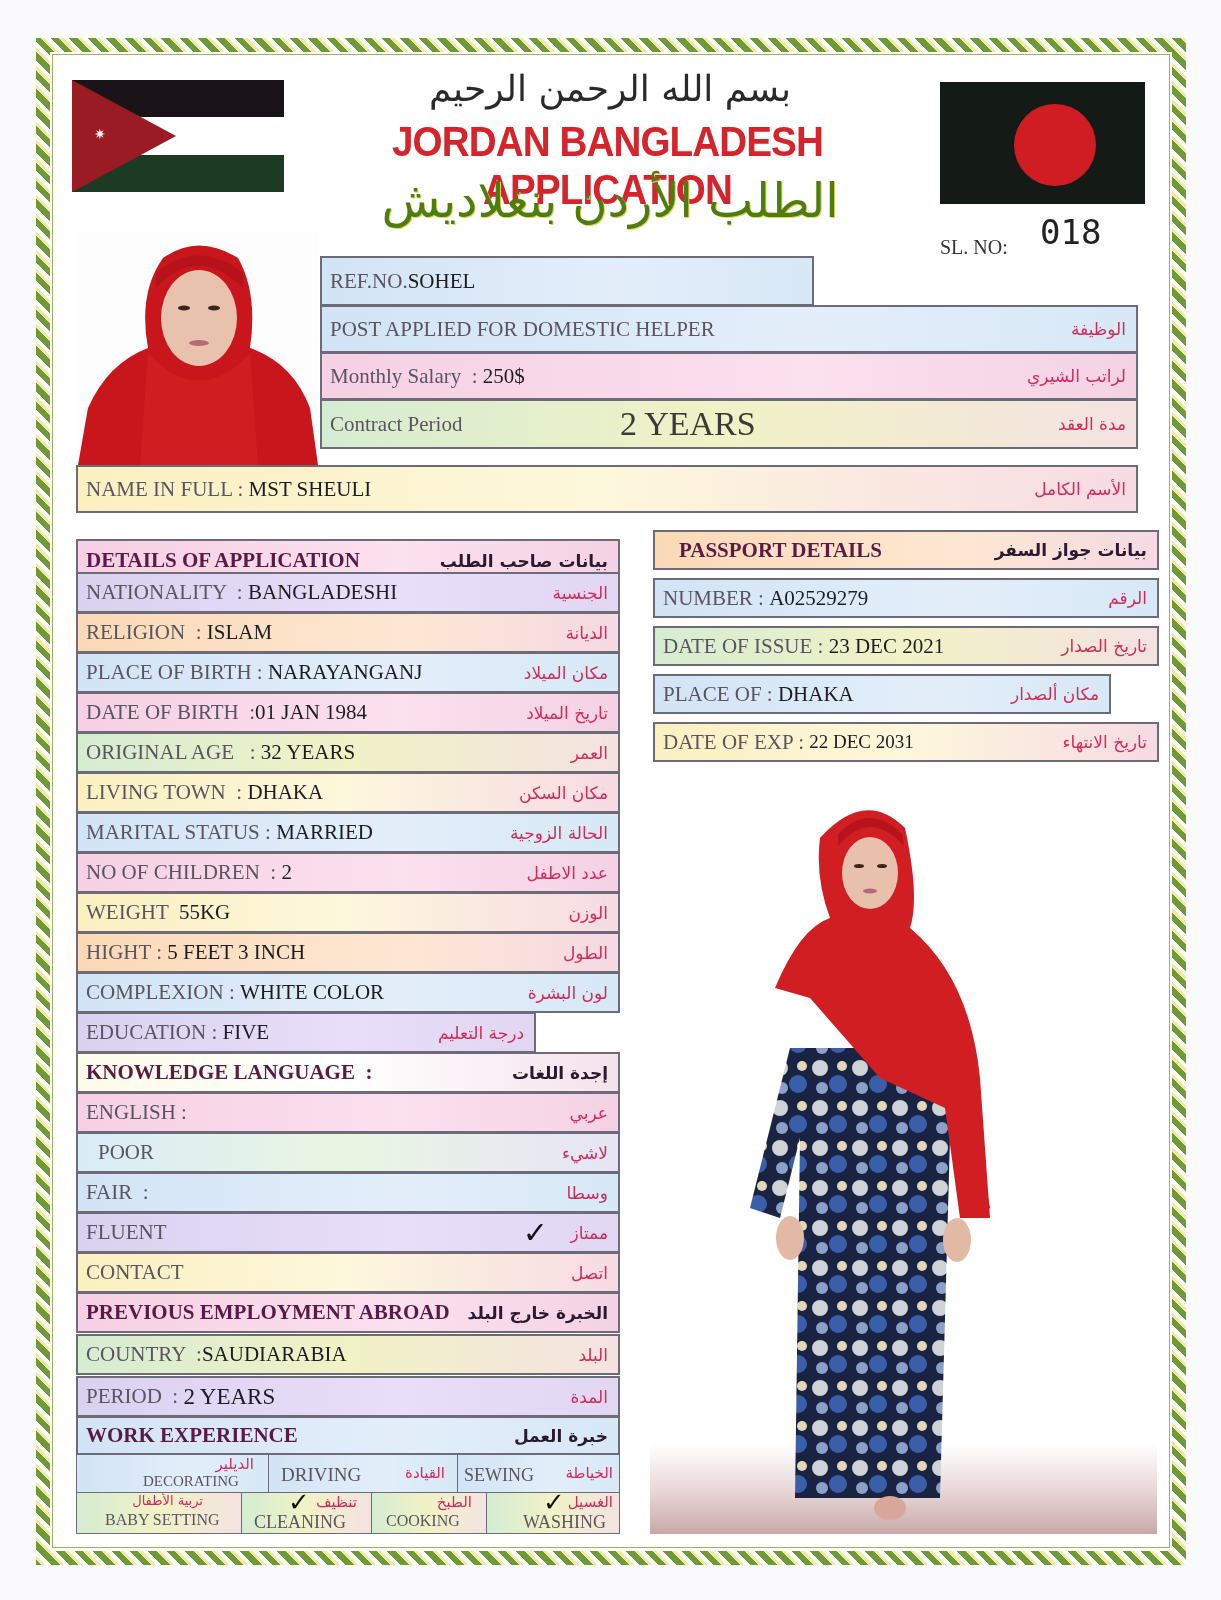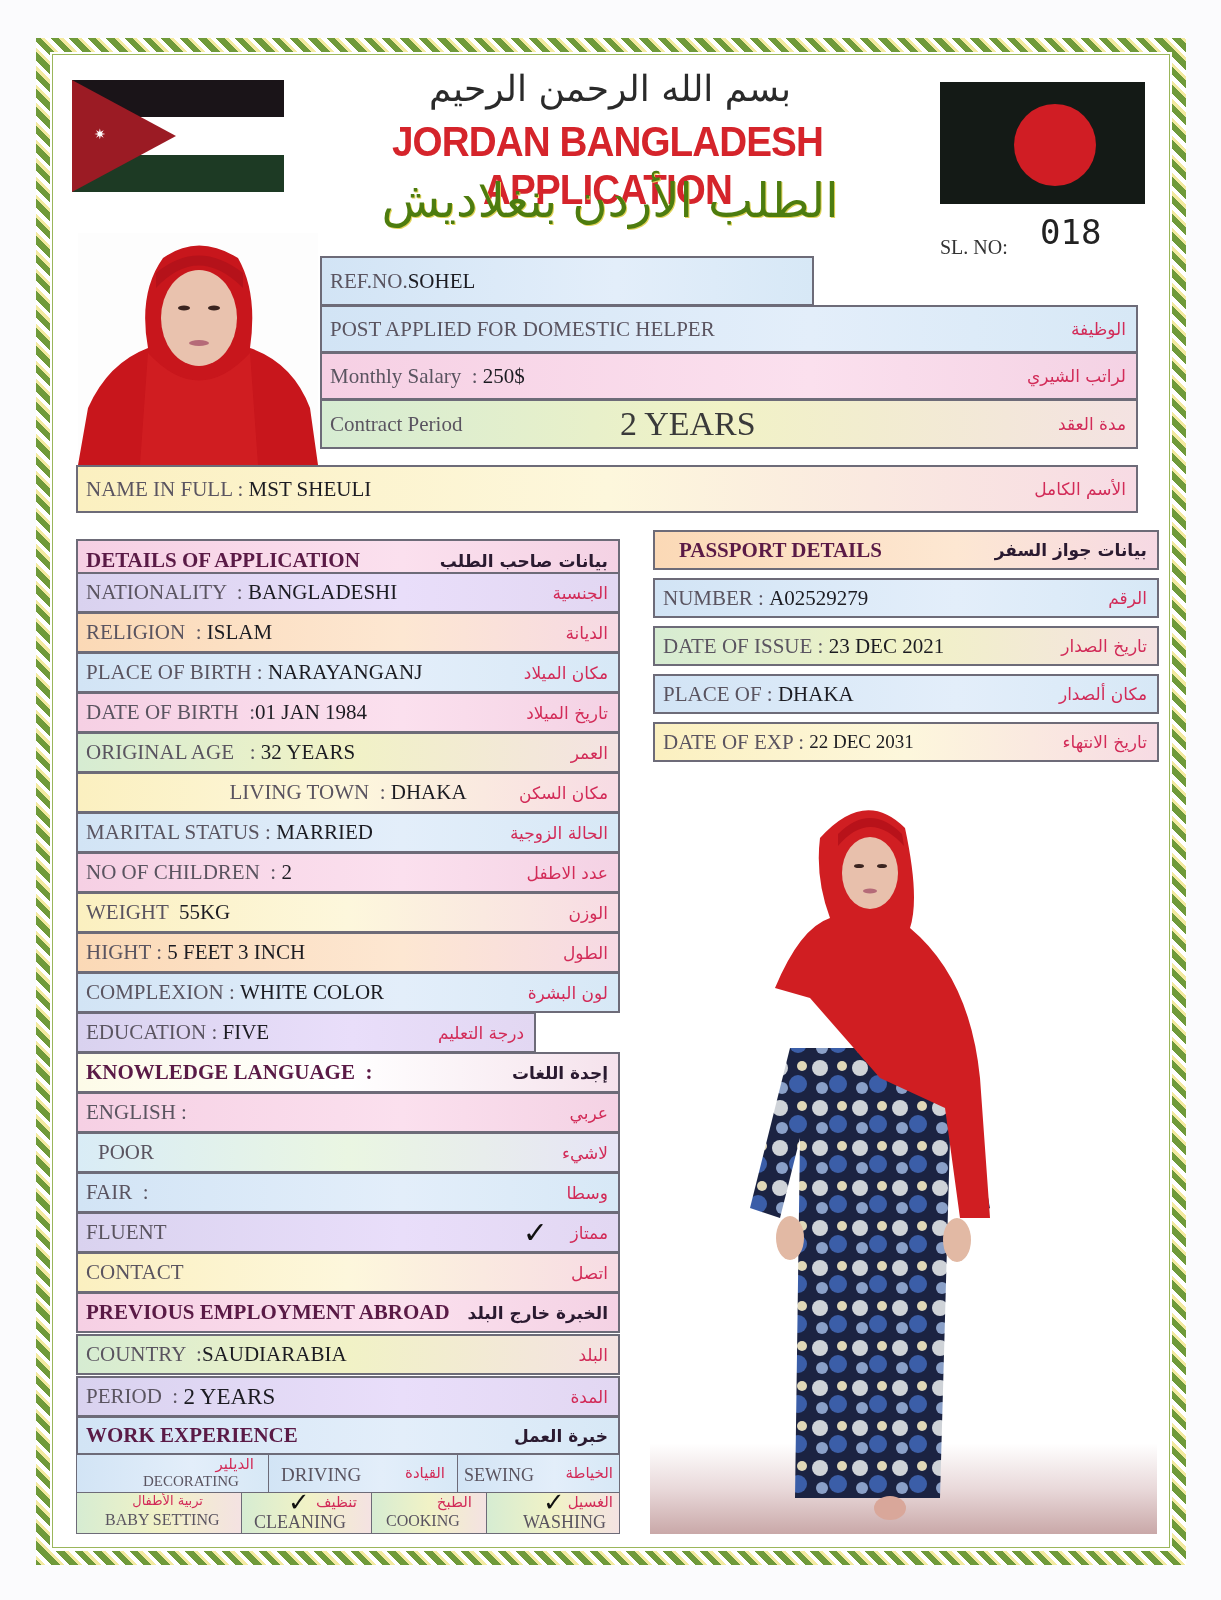--- a/index.html
+++ b/index.html
@@ -151,21 +151,21 @@
 <div class="row bg-pink" style="left:76px;top:692px;width:544px;height:41px;">
   <span class="lbl">DATE OF BIRTH  :</span>
     <span class="val">01 JAN 1984</span>
     <span class="ar">تاريخ الميلاد</span>
 </div>
 <div class="row bg-green" style="left:76px;top:732px;width:544px;height:41px;">
   <span class="lbl">ORIGINAL AGE   : </span>
     <span class="val">32 YEARS</span>
     <span class="ar">العمر</span>
 </div>
-<div class="row bg-yellow" style="left:76px;top:772px;width:544px;height:41px;justify-content:center;">
+<div class="row bg-yellow" style="left:76px;top:772px;width:544px;height:41px;">
   <span class="lbl">LIVING TOWN  : </span>
     <span class="val">DHAKA</span>
     <span class="ar">مكان السكن</span>
 </div>
 <div class="row bg-blue" style="left:76px;top:812px;width:544px;height:41px;">
   <span class="lbl">MARITAL STATUS : </span>
     <span class="val">MARRIED</span>
     <span class="ar">الحالة الزوجية</span>
 </div>
 <div class="row bg-pink" style="left:76px;top:852px;width:544px;height:41px;">
@@ -278,21 +278,21 @@
 <div class="row bg-blue" style="left:653px;top:578px;width:506px;height:40px;">
   <span class="lbl">NUMBER : </span>
     <span class="val">A02529279</span>
     <span class="ar">الرقم</span>
 </div>
 <div class="row bg-green" style="left:653px;top:626px;width:506px;height:40px;">
   <span class="lbl">DATE OF ISSUE : </span>
     <span class="val">23 DEC 2021</span>
     <span class="ar">تاريخ الصدار</span>
 </div>
-<div class="row bg-blue" style="left:653px;top:674px;width:506px;height:40px;">
+<div class="row bg-blue" style="left:653px;top:674px;width:458px;height:40px;">
   <span class="lbl">PLACE OF : </span>
     <span class="val">DHAKA</span>
     <span class="ar">مكان ألصدار</span>
 </div>
 <div class="row bg-yellow" style="left:653px;top:722px;width:506px;height:40px;text-align:center;">
   <span class="lbl">DATE OF EXP : </span>
     <span class="val" style="font-size:19px;">22 DEC 2031</span>
     <span class="ar">تاريخ الانتهاء</span>
 </div>
 

